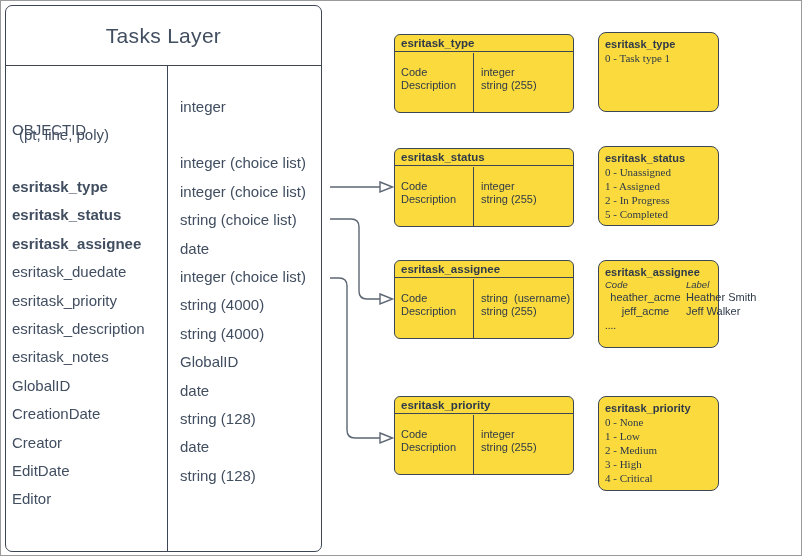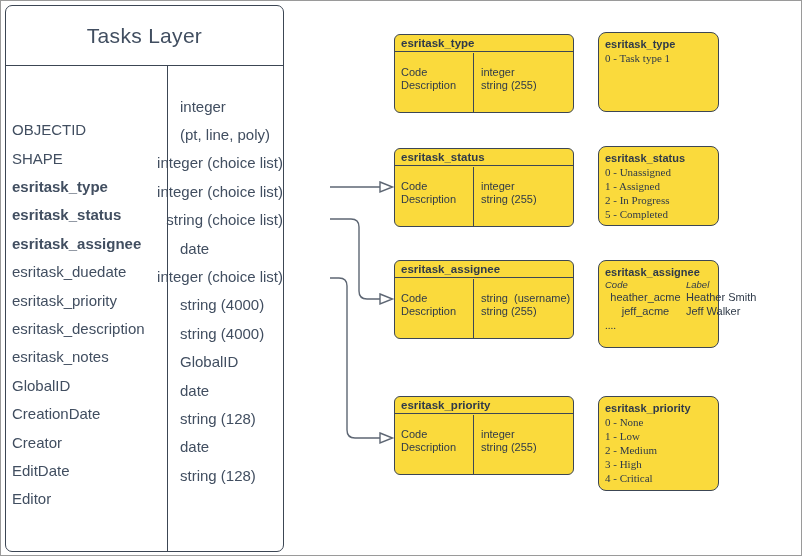--- a/index.html
+++ b/index.html
@@ -10,21 +10,21 @@
     --table-ink:#414e60;
     --frame:#9a9a9a;
     --bg:#ffffff;
   }
   html,body{margin:0;padding:0;background:#fff;}
   body{font-family:"Liberation Sans","DejaVu Sans",sans-serif;color:var(--ink);}
   #canvas{position:relative;width:802px;height:556px;box-sizing:border-box;
           border:1px solid var(--frame);background:var(--bg);overflow:hidden;}
 
   
-  .tasks-table{position:absolute;left:4px;top:4px;width:279px;height:547px;
+  .tasks-table{position:absolute;left:4px;top:4px;width:317px;height:547px;
                box-sizing:border-box;border:1.6px solid var(--stroke);border-radius:7px;
                background:#fff;}
   .tasks-title{height:59px;display:flex;align-items:center;justify-content:center;
                font-size:21px;color:var(--table-ink);letter-spacing:.3px;}
   .table-body{position:absolute;top:59px;left:0;right:0;bottom:0;
               border-top:1.6px solid var(--stroke);}
   .col-divider{position:absolute;left:161px;top:0;bottom:0;width:1.4px;background:var(--stroke);}
   .rows{padding-top:26px;}
   .frow{height:28.4px;display:flex;align-items:center;font-size:15px;color:var(--table-ink);}
   .fname{width:161px;box-sizing:border-box;padding-left:6px;white-space:nowrap;margin-top:47px;}
@@ -67,21 +67,20 @@
     <div class="table-body">
       <div class="col-divider"></div>
       <div class="rows">
 
           <div class="frow">
             <div class="fname">OBJECTID</div>
             <div class="ftype">integer</div>
           </div>
 
           <div class="frow">
-            <div class="fname">SHAPE</div>
             <div class="ftype">(pt, line, poly)</div>
           </div>
 
           <div class="frow">
             <div class="fname bold">esritask_type</div>
             <div class="ftype">integer (choice list)</div>
           </div>
 
           <div class="frow">
             <div class="fname bold">esritask_status</div>

